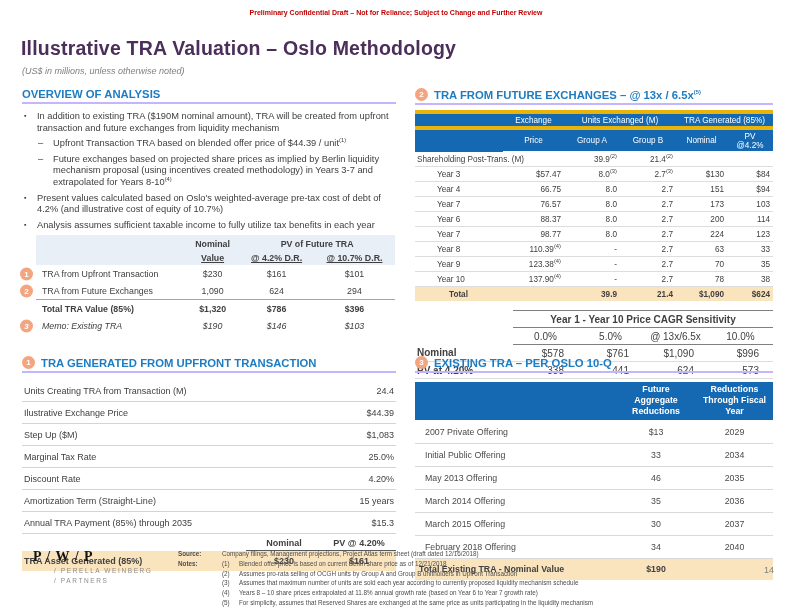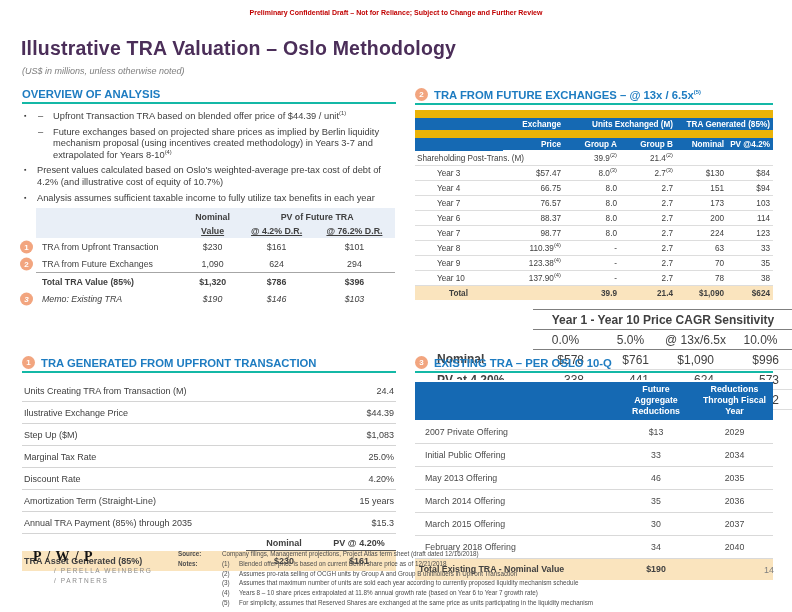--- a/index.html
+++ b/index.html
@@ -19,21 +19,21 @@
     font-style:italic; color:#808080; }
 
   
   .sec { position:absolute; }
   #overview { left:22px; top:88px; width:374px; }
   #future   { left:415px; top:88px; width:358px; }
   #upfront  { left:22px; top:356px; width:374px; }
   #existing { left:415px; top:356px; width:358px; }
 
   .sec-head { display:flex; align-items:center; gap:6px;
-    border-bottom:2px solid #14b8a6; padding-bottom:2px; }
+    border-bottom:2px solid #c4b5fd; padding-bottom:2px; }
   .sec-head .txt { color:#1E7CC1; font-weight:bold; font-size:11.3px; white-space:nowrap; }
   .circle { width:13px; height:13px; border-radius:50%; background:#F2A57F; color:#fff;
     font-size:8px; font-weight:bold; display:inline-flex; align-items:center;
     justify-content:center; flex:none; }
 
   
   .bullets { margin-top:7px; font-size:9.3px; line-height:1.25; }
   .bl  { position:relative; padding-left:15px; margin-bottom:4px; }
   .bl .mk { position:absolute; left:2px; top:1px; font-size:7px; }
   .bl2 { position:relative; padding-left:31px; margin-bottom:4px; }
@@ -56,32 +56,32 @@
   .uf-table td { padding:5.5px 2px; border-bottom:1px solid #D4D4D4; }
   .uf-table td.val { text-align:right; }
   .uf-table tr.bold td { font-weight:normal;margin-left:12px; }
   .uf-table tr.uf-sub td { border-bottom:none; padding:4px 2px 2px; }
   .uf-table tr.uf-sub td.nh { border-bottom:1px solid #595959; text-align:center; font-weight:bold; }
   .uf-table tr.uf-total td { background:#FAE4BE; font-weight:bold; border-bottom:none; padding:5px 2px; }
   .uf-table tr.uf-total td.c { text-align:center; }
 
   
   .fe-table { width:100%; border-collapse:collapse; font-size:8.2px; border-top:2px solid #1F4E79; }
-  .fe-table th { background:#1569B3; color:#fff; font-weight:bold; padding:1.5px 3px;
-    text-align:right; border-top:8px solid #eab308; }
+  .fe-table th { background:#1569B3; color:#fff; font-weight:normal; padding:1.5px 3px;
+    text-align:center; border-top:4px solid #eab308; }
   .fe-table th.wu { border-bottom:1px solid #fff; }
   .fe-table td { padding:2.5px 3px; border-bottom:1px solid #DDDDDD; text-align:right; }
   .fe-table td.lbl { text-align:left; padding-left:22px; }
   .fe-table td.lbl0 { text-align:left; padding-left:2px; }
   .fe-table tr.fe-total td { background:#FAE4BE; font-weight:bold;
     border-top:1px solid #C9C9C9; border-bottom:none; }
   .fe-table tr.fe-total td.lbl { padding-left:34px; }
 
   
-  .sens { width:100%; border-collapse:collapse; font-size:12px; margin-top:9px;margin-left:20px; }
+  .sens { width:100%; border-collapse:collapse; font-size:10px; margin-top:9px; }
   .sens td { padding:2.5px 2px; }
   .sens tr.ttl td.span { border-top:1px solid #7F7F7F; border-bottom:1px solid #7F7F7F;
     font-weight:bold; text-align:center; }
   .sens tr.hdr td.h { font-weight:normal; text-align:center; border-bottom:1px solid #7F7F7F; }
   .sens td.lblc { font-weight:bold; text-align:left; border-bottom:1px solid #DDDDDD; }
   .sens td.v { text-align:right; padding-right:14px; border-bottom:1px solid #DDDDDD; }
 
   
   .ex-table { width:100%; border-collapse:collapse; font-size:8.8px; border-top:2px solid #1F4E79;
     margin-top:7px; color:#4A4A4A; }
@@ -115,39 +115,39 @@
 
   <div class="banner">Preliminary Confidential Draft – Not for Reliance; Subject to Change and Further Review</div>
   <div class="page-title">Illustrative TRA Valuation – Oslo Methodology</div>
   <div class="subtitle">(US$ in millions, unless otherwise noted)</div>
 
   <div class="sec" id="overview">
     <div class="sec-head">
       <span class="txt">OVERVIEW OF ANALYSIS</span>
     </div>
     <div class="bullets">
-      <div class="bl"><span class="mk">▪</span><sup class="s"></sup></div>
+      <div class="bl"><span class="mk">▪</span><span>In addition to existing TRA ($190M nominal amount), TRA will be created from upfront transaction and future exchanges from liquidity mechanism</span><sup class="s"></sup></div>
       <div class="bl2"><span class="mk">–</span><span>Upfront Transaction TRA based on blended offer price of $44.39 / unit</span><sup class="s">(1)</sup></div>
       <div class="bl2"><span class="mk">–</span><span>Future exchanges based on projected share prices as implied by Berlin liquidity mechanism proposal (using incentives created methodology) in Years 3-7 and extrapolated for Years 8-10</span><sup class="s">(4)</sup></div>
       <div class="bl"><span class="mk">▪</span><span>Present values calculated based on Oslo's weighted-average pre-tax cost of debt of 4.2% (and illustrative cost of equity of 10.7%)</span></div>
       <div class="bl"><span class="mk">▪</span><span>Analysis assumes sufficient taxable income to fully utilize tax benefits in each year</span></div>
     </div>
 
     <table class="sum-table">
       <thead>
         <tr>
           <th></th>
           <th>Nominal</th>
           <th colspan="2">PV of Future TRA</th>
         </tr>
         <tr>
           <th></th>
           <th><span class="u">Value</span></th>
           <th><span class="u">@ 4.2% D.R.</span></th>
-          <th><span class="u">@ 76.2% D.R.</span></th>
+          <th><span class="u">@ 10.7% D.R.</span></th>
         </tr>
       </thead>
       <tbody>
         <tr>
           <td class="lbl"><span class="row-circle circle">1</span><span>TRA from Upfront Transaction</span></td>
           <td>$230</td>
           <td>$161</td>
           <td>$101</td>
         </tr>
         <tr>

